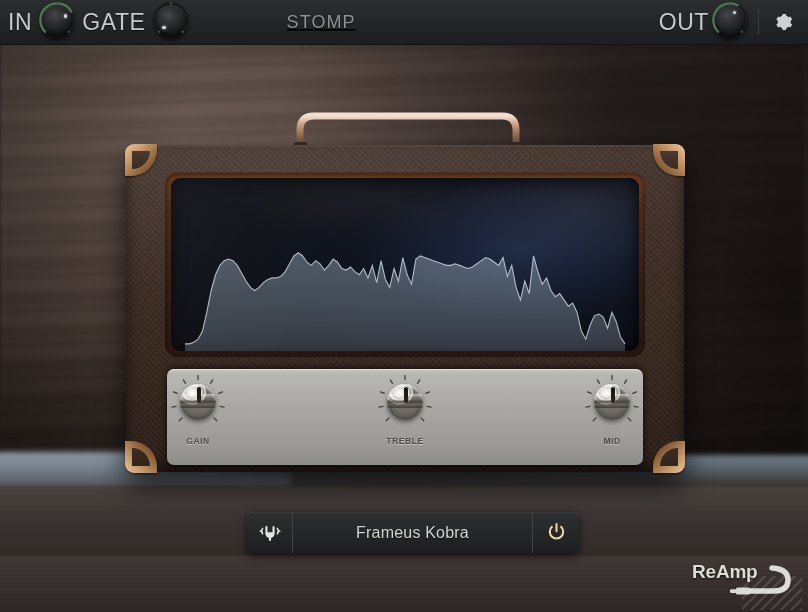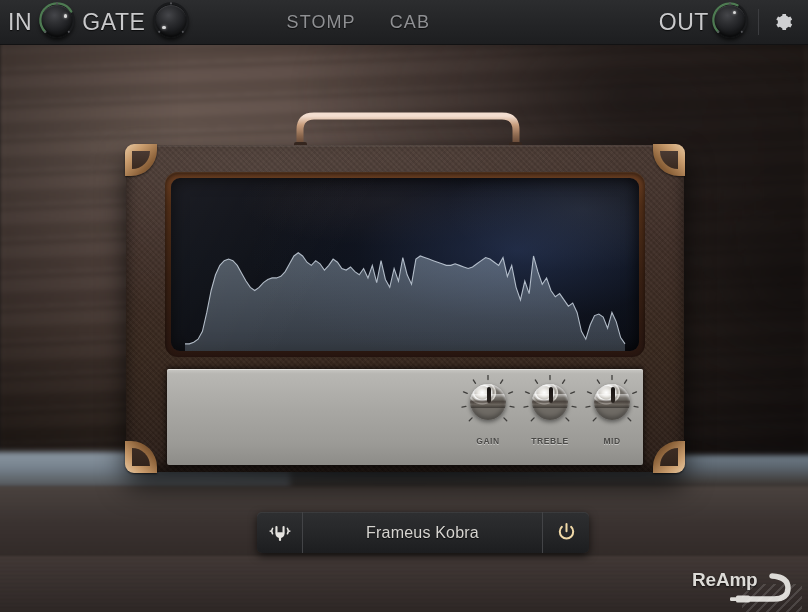--- a/index.html
+++ b/index.html
@@ -82,21 +82,21 @@
     box-shadow:0 2px 4px rgba(0,0,0,.75), inset 0 1px 1px rgba(255,255,255,.10),
                inset 0 -2px 3px rgba(0,0,0,.65);
     border:1px solid #0e0f10;
   }
   .knob-sm .arc{ position:absolute; left:1px; top:0px; width:40px; height:40px; }
   .knob-sm .dot{
     position:absolute; width:3.4px; height:3.4px; border-radius:50%;
     background:#d8d8d8; box-shadow:0 0 3px rgba(230,230,230,.75);
   }
 
-  .tabs{ display:flex; align-items:center; gap:0; margin-left:78px; height:45px; }
+  .tabs{ display:flex; align-items:center; gap:0; margin-left:78px; height:45px;text-decoration:underline; }
   .tab{
     position:relative; height:45px; display:flex; align-items:center; justify-content:center;
     padding:0 17px; color:#8f9093; font-size:18px; letter-spacing:1.1px; cursor:pointer;
     text-shadow:0 1px 1px rgba(0,0,0,.65);
   }
   .tab.active{ color:#e4e4e6; background:linear-gradient(180deg,#333436 0%,#2b2c2e 100%); }
   .tab.active::after{
     content:""; position:absolute; left:10px; right:10px; bottom:4px; height:4px;
     border-radius:2px; background:#b9babc;
   }
@@ -161,22 +161,22 @@
     pointer-events:none;
   }
   .spectrum{ position:absolute; left:0; bottom:0; width:100%; height:100%; }
 
   
   .panel{
     position:absolute; left:41px; top:224px; width:476px; height:96px;
     background:linear-gradient(180deg,#c9c8c4 0%, #b8b7b3 5%, #a9a8a4 40%, #9b9a96 78%, #8d8c88 100%);
     box-shadow:0 -2px 4px rgba(0,0,0,.45), 0 3px 7px rgba(0,0,0,.55),
                0 1px 0 rgba(255,255,255,.45) inset;
-    border-radius:2px;
-    display:flex; align-items:flex-start; justify-content:flex-end; padding-top:6px;
+    border-radius:7px;
+    display:flex; align-items:flex-start; justify-content:space-between; padding-top:6px;
   }
   .kslot{ width:62px; display:flex; flex-direction:column; align-items:center; }
   .kwrap{ position:relative; width:54px; height:54px; }
   .kticks{ position:absolute; inset:0; }
   .kchrome{
     position:absolute; left:9px; top:9px; width:36px; height:36px; border-radius:50%;
     background:
       radial-gradient(40% 34% at 34% 24%, #ffffff 0%, #eceae6 26%, #c9c6c0 52%, #ffffff 60%, #9a968f 78%, #d8d5cf 92%, #6f6b65 100%);
     box-shadow:0 2px 4px rgba(0,0,0,.45), inset 0 -3px 5px rgba(0,0,0,.35),
                inset 0 2px 3px rgba(255,255,255,.85);
@@ -196,41 +196,41 @@
     background:linear-gradient(90deg,#2a2420,#171311);
     transform-origin:0 50%;
   }
   .klabel{
     margin-top:7px; font-size:8.5px; letter-spacing:.55px; color:#4a4947; font-weight:700;
     text-shadow:0 1px 0 rgba(255,255,255,.45);
   }
 
   
   .preset{
-    position:absolute; left:257px; top:512px; width:332px; height:41px; z-index:45;
+    position:absolute; left:247px; top:512px; width:332px; height:41px; z-index:45;
     background:linear-gradient(180deg,#2e2f31 0%, #252628 55%, #1c1d1f 100%);
     border-radius:5px; display:flex; align-items:center;
     box-shadow:0 3px 8px rgba(0,0,0,.65), 0 1px 0 rgba(255,255,255,.06) inset;
   }
   .preset-icon{
     width:46px; height:41px; display:flex; align-items:center; justify-content:center;
     border-right:1px solid #434447; cursor:pointer;
   }
   .preset-name{
     flex:1; text-align:center; color:#d6d4d0; font-size:16px; letter-spacing:.2px;
     cursor:pointer; text-shadow:0 1px 1px rgba(0,0,0,.7);
   }
   .preset-power{
     width:47px; height:41px; display:flex; align-items:center; justify-content:center;
     border-left:1px solid #434447; cursor:pointer;
   }
 
   
   .logo{
-    position:absolute; right:12px; bottom:2px; z-index:45;
+    position:absolute; right:12px; bottom:10px; z-index:45;
     display:flex; align-items:flex-end; gap:0;
   }
   .logo-text{
     color:#dddbd7; font-size:19px; font-weight:700; letter-spacing:-.2px;
     text-shadow:0 1px 2px rgba(0,0,0,.8); line-height:1;
   }
   .logo-stripes{
     position:absolute; right:-6px; bottom:-8px; width:60px; height:34px;
     background:repeating-linear-gradient(-45deg, rgba(255,255,255,.13) 0 2px, rgba(255,255,255,0) 2px 7px);
     pointer-events:none;
@@ -273,21 +273,20 @@
             <circle cx="8.625631329235416" cy="32.37436867076458" r="1.1" fill="#55565a"></circle>
             <circle cx="33.37436867076458" cy="32.37436867076458" r="1.1" fill="#55565a"></circle>
             <circle cx="21" cy="2.5" r="1.1" fill="#55565a"></circle>
           </svg>
           <div class="dot" style="left: 12.5825px; top: 25.0175px;"></div>
         </div>
     </div>
 
     <div class="tabs" id="tabs">
         <div class="tab">STOMP</div>
-        <div class="tab">CAB</div>
       </div>
 
     <div class="hdr-right">
       <span class="hdr-lbl">OUT</span>
       <div class="knob-sm" id="out-knob">
           <div class="ring"></div>
           <svg class="arc" viewBox="0 0 42 42">
             <path d="M8.625631329235416 32.37436867076458 A17.5 17.5 0 1 1 33.37436867076458 32.37436867076458" fill="none" stroke="#1a1b1d" stroke-width="2.4" stroke-linecap="round"></path>
             <path d="M8.625631329235416 32.37436867076458 A17.5 17.5 0 0 1 28.944833745442068 4.407385826703564" fill="none" stroke="#4e7a52" stroke-width="2.4" stroke-linecap="round"></path>
             <circle cx="8.625631329235416" cy="32.37436867076458" r="1.1" fill="#55565a"></circle>

